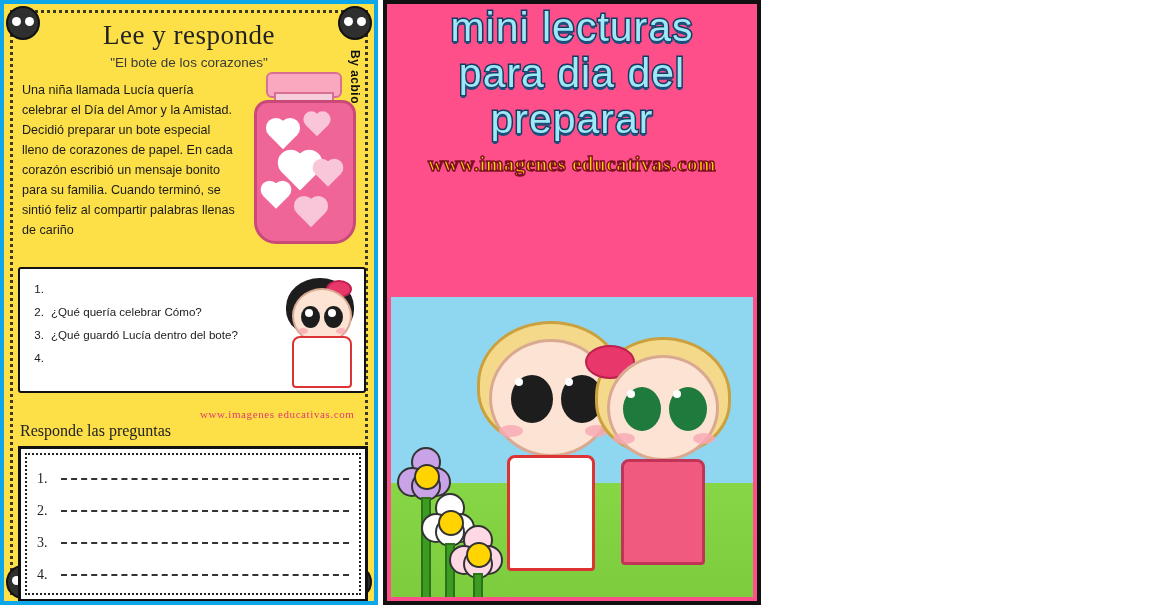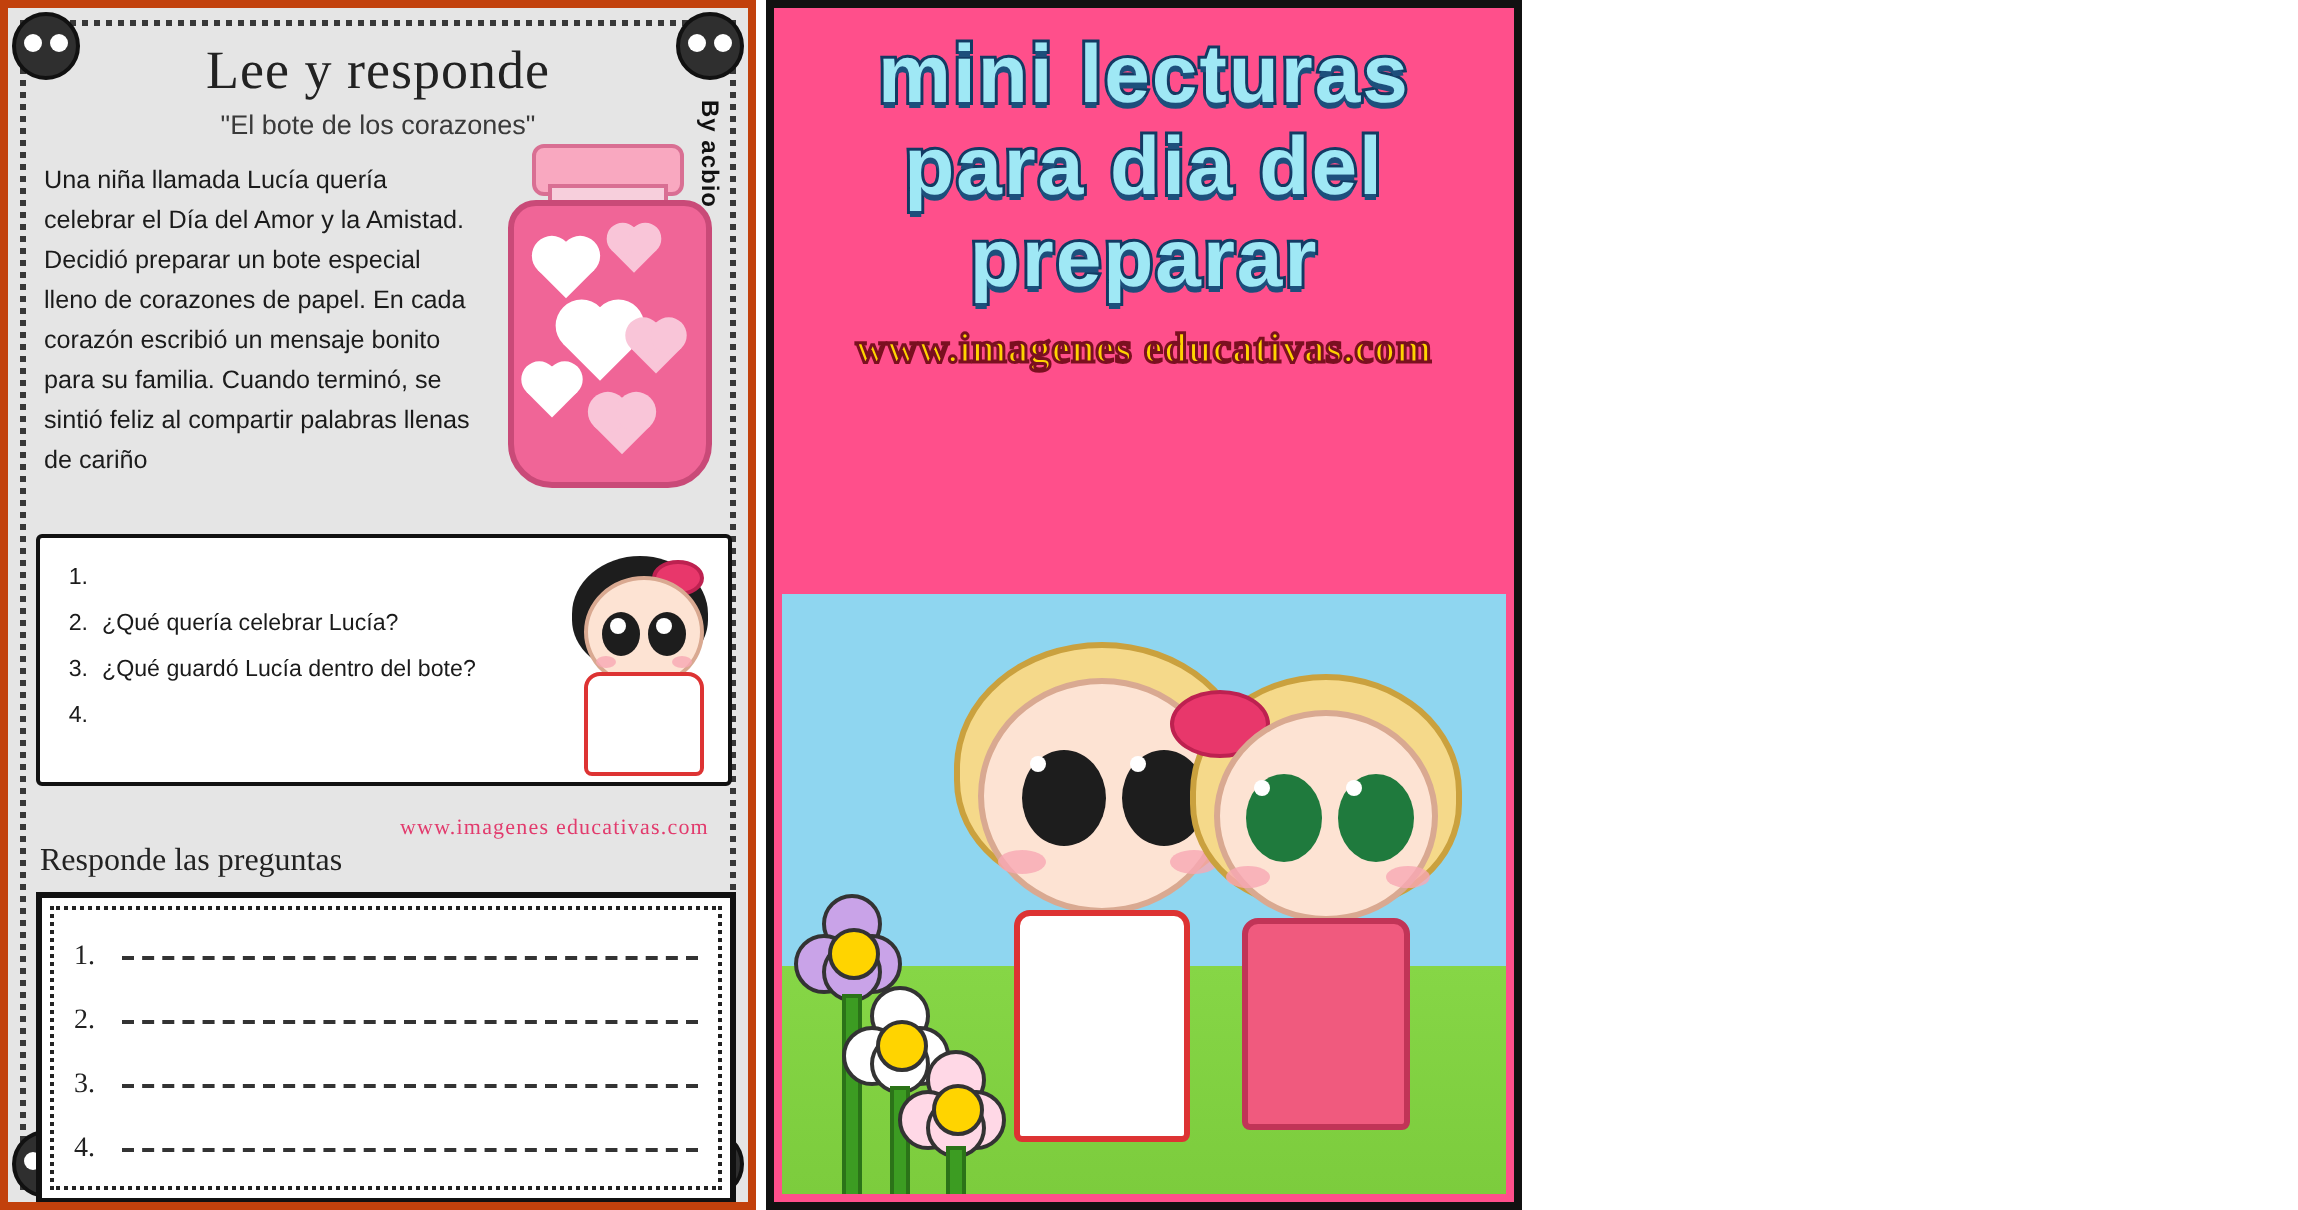--- a/index.html
+++ b/index.html
@@ -9,22 +9,22 @@
     font-family:"Liberation Sans", sans-serif;
     overflow:hidden;
   }
   .page{
     position:absolute;top:0;height:605px;
     box-sizing:border-box;
     overflow:hidden;
   }
   
   .sheet{
-    background:#e5e5e5;
-    border:4px solid #c2410c;
+    background:#fde047;
+    border:4px solid #0ea5e9;
     box-sizing:border-box;
     position:relative;
   }
   .sheet-left{left:0;width:378px;}
 
   
   .dots{
     position:absolute;inset:6px;
     border:3px dotted #1a1a1a;
     pointer-events:none;
@@ -147,23 +147,22 @@
   .eye{position:absolute;width:19px;height:22px;background:#1d1d1d;border-radius:50%;}
   .eye::after{content:"";position:absolute;left:4px;top:3px;width:8px;height:8px;background:#fff;border-radius:50%;}
   .cheek{position:absolute;width:10px;height:6px;background:#f7a8b4;border-radius:50%;opacity:.8;}
   .kid-body{position:absolute;left:20px;top:62px;width:56px;height:48px;background:#fff;border:2px solid #d33;border-radius:8px 8px 4px 4px;}
   .bow{position:absolute;width:22px;height:14px;background:#e8376b;border-radius:50%;border:2px solid #bd2150;}
 
   
   .cover{left:383px;width:378px;background:#ff4f8b;border:4px solid #111;}
   .cover-title{
     text-align:center;
-    margin-top:10px;
     font-family:"Liberation Sans", sans-serif;
-    font-weight:bold;
+    font-weight:normal;
     font-size:41px;
     line-height:46px;
     color:#9fe8f5;
     -webkit-text-stroke:3px #123a63;
     paint-order:stroke fill;
     text-shadow:0 3px 0 #1d4f7c;
     letter-spacing:1px;
   }
   .cover-url{
     margin:10px auto 0 auto;
@@ -216,21 +215,21 @@
   <div class="story">
     <p>Una niña llamada Lucía quería celebrar el Día del Amor y la Amistad. Decidió preparar un bote especial lleno de corazones de papel. En cada corazón escribió un mensaje bonito para su familia. Cuando terminó, se sintió feliz al compartir palabras llenas de cariño</p>
   </div>
 
   <div class="qbox" style="left:14px;top:263px;width:348px;height:126px;">
     <div class="q">
       <span class="qnum">1.</span>
     </div>
     <div class="q">
       <span class="qnum">2.</span>
-      <span>¿Qué quería celebrar Lucía?</span>
+      <span>¿Qué quería celebrar Cómo?</span>
     </div>
     <div class="q">
       <span class="qnum">3.</span>
       <span>¿Qué guardó Lucía dentro del bote?</span>
     </div>
     <div class="q">
       <span class="qnum">4.</span>
     </div>
   </div>
 

